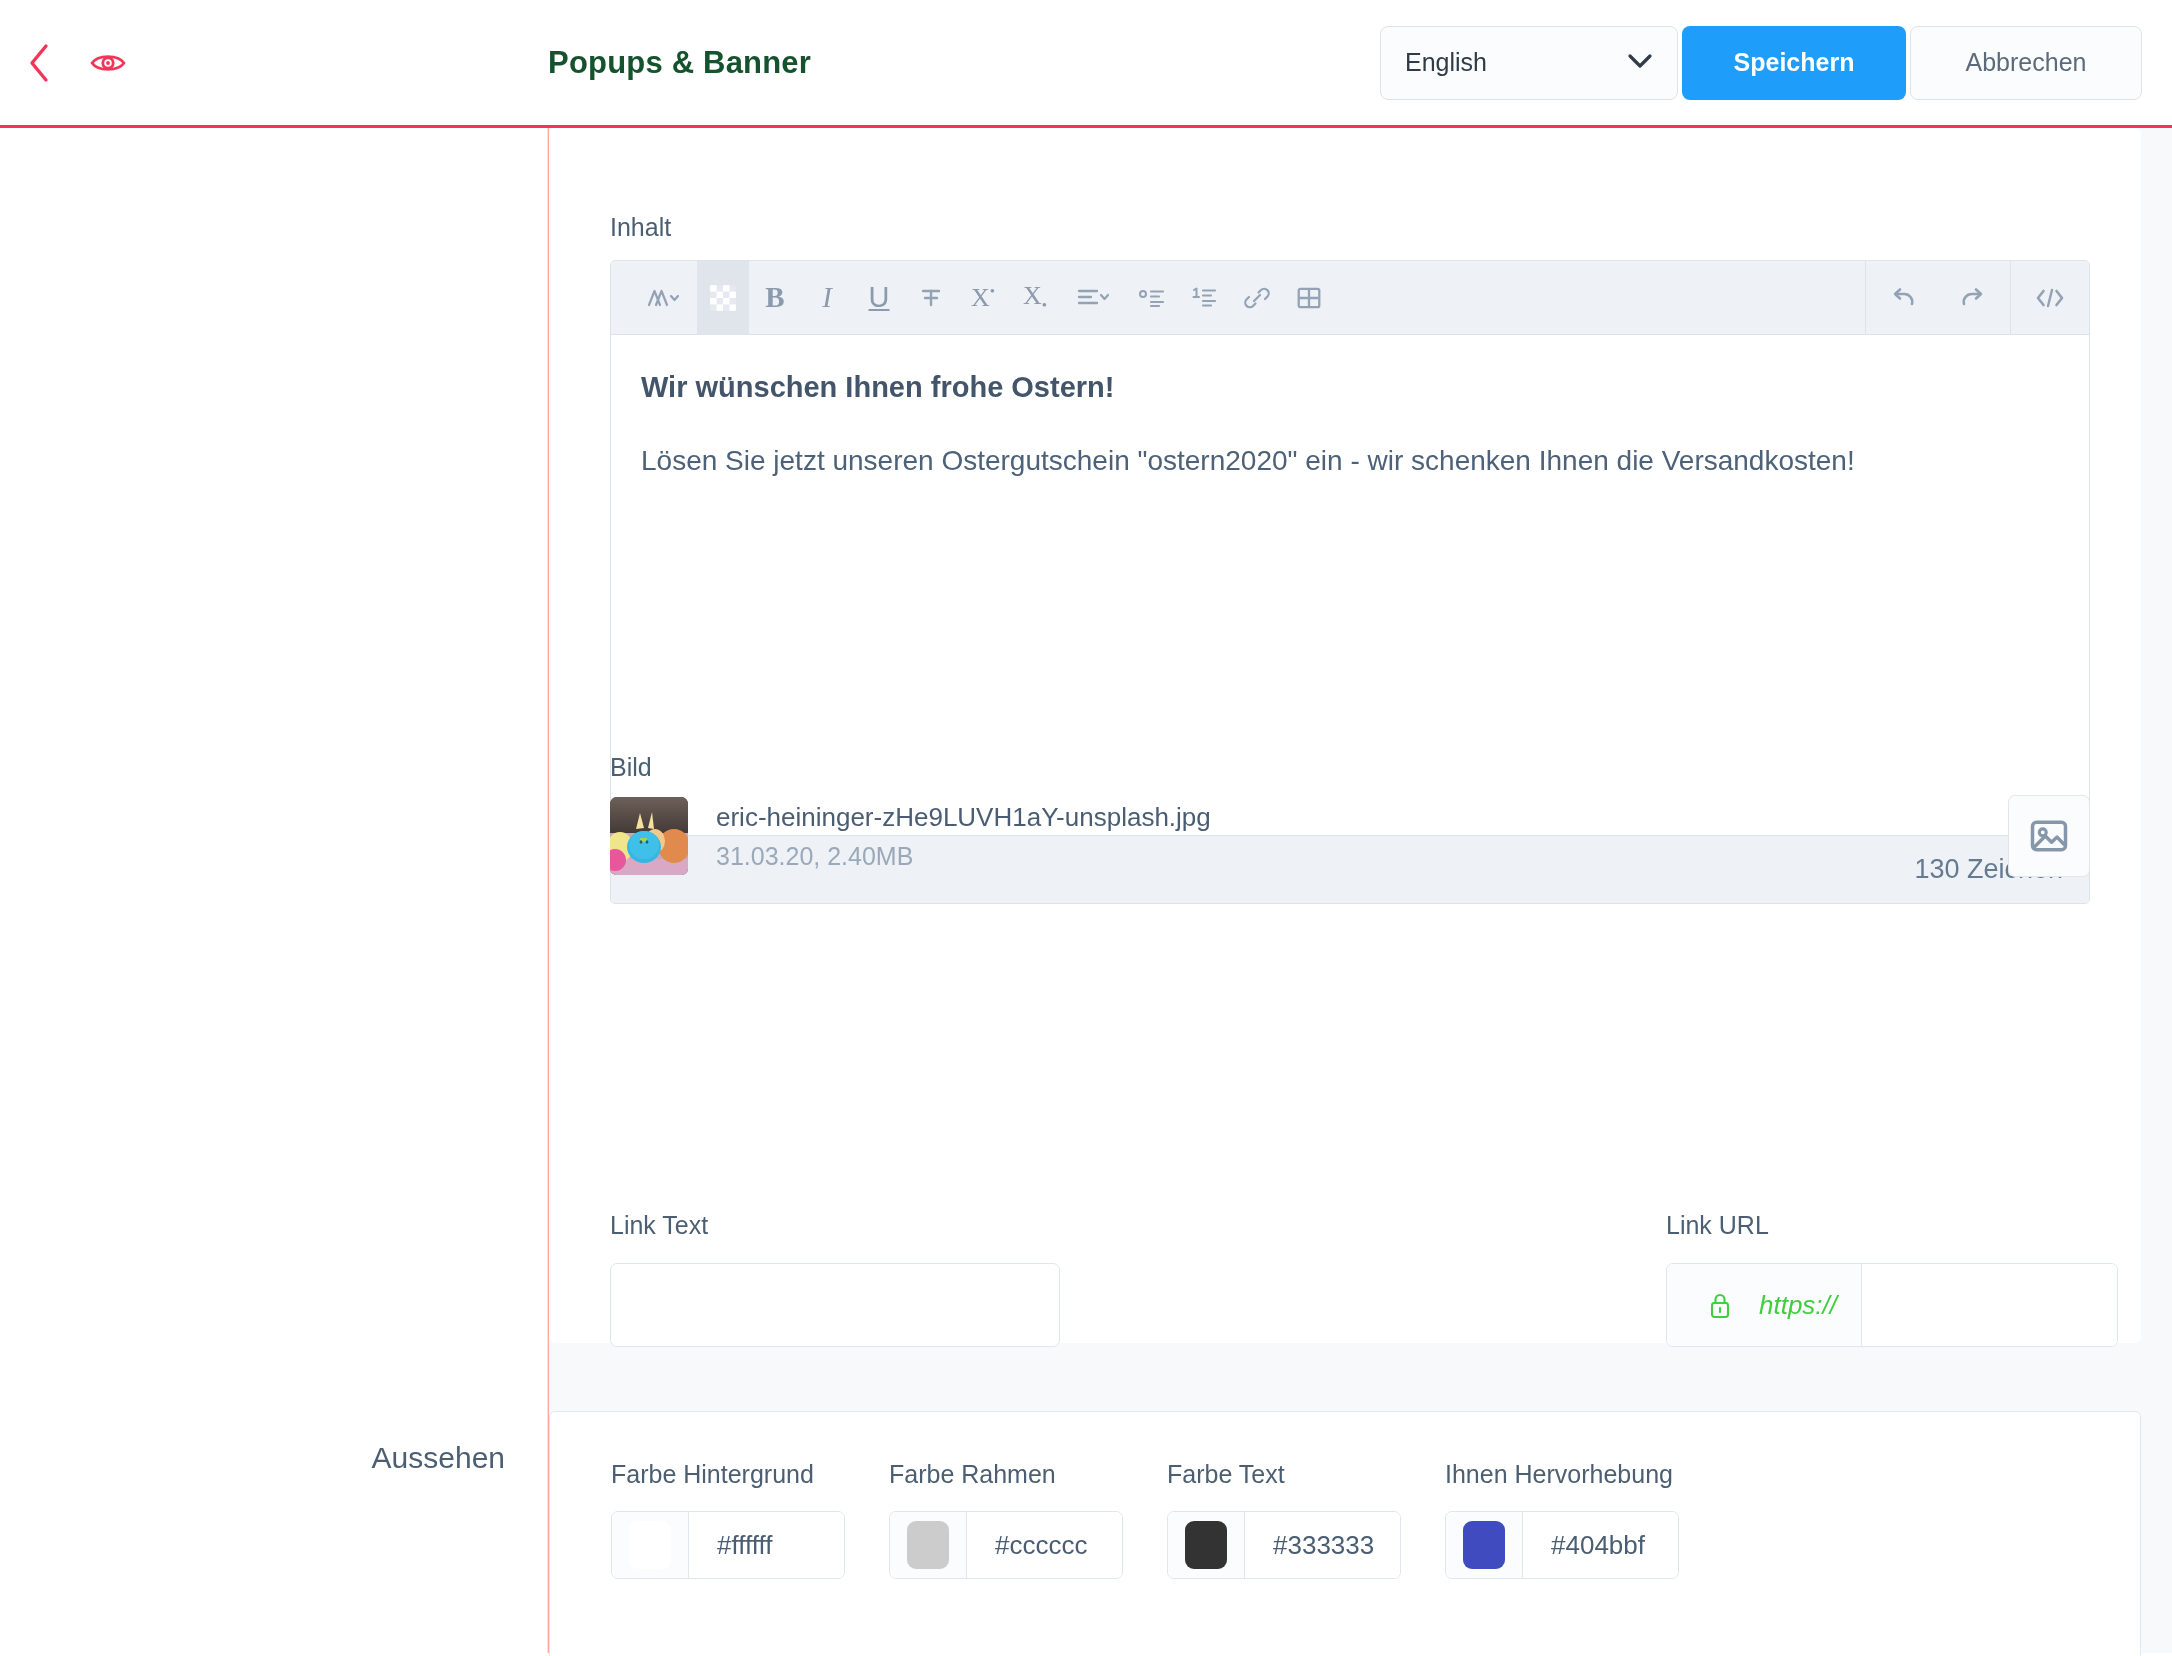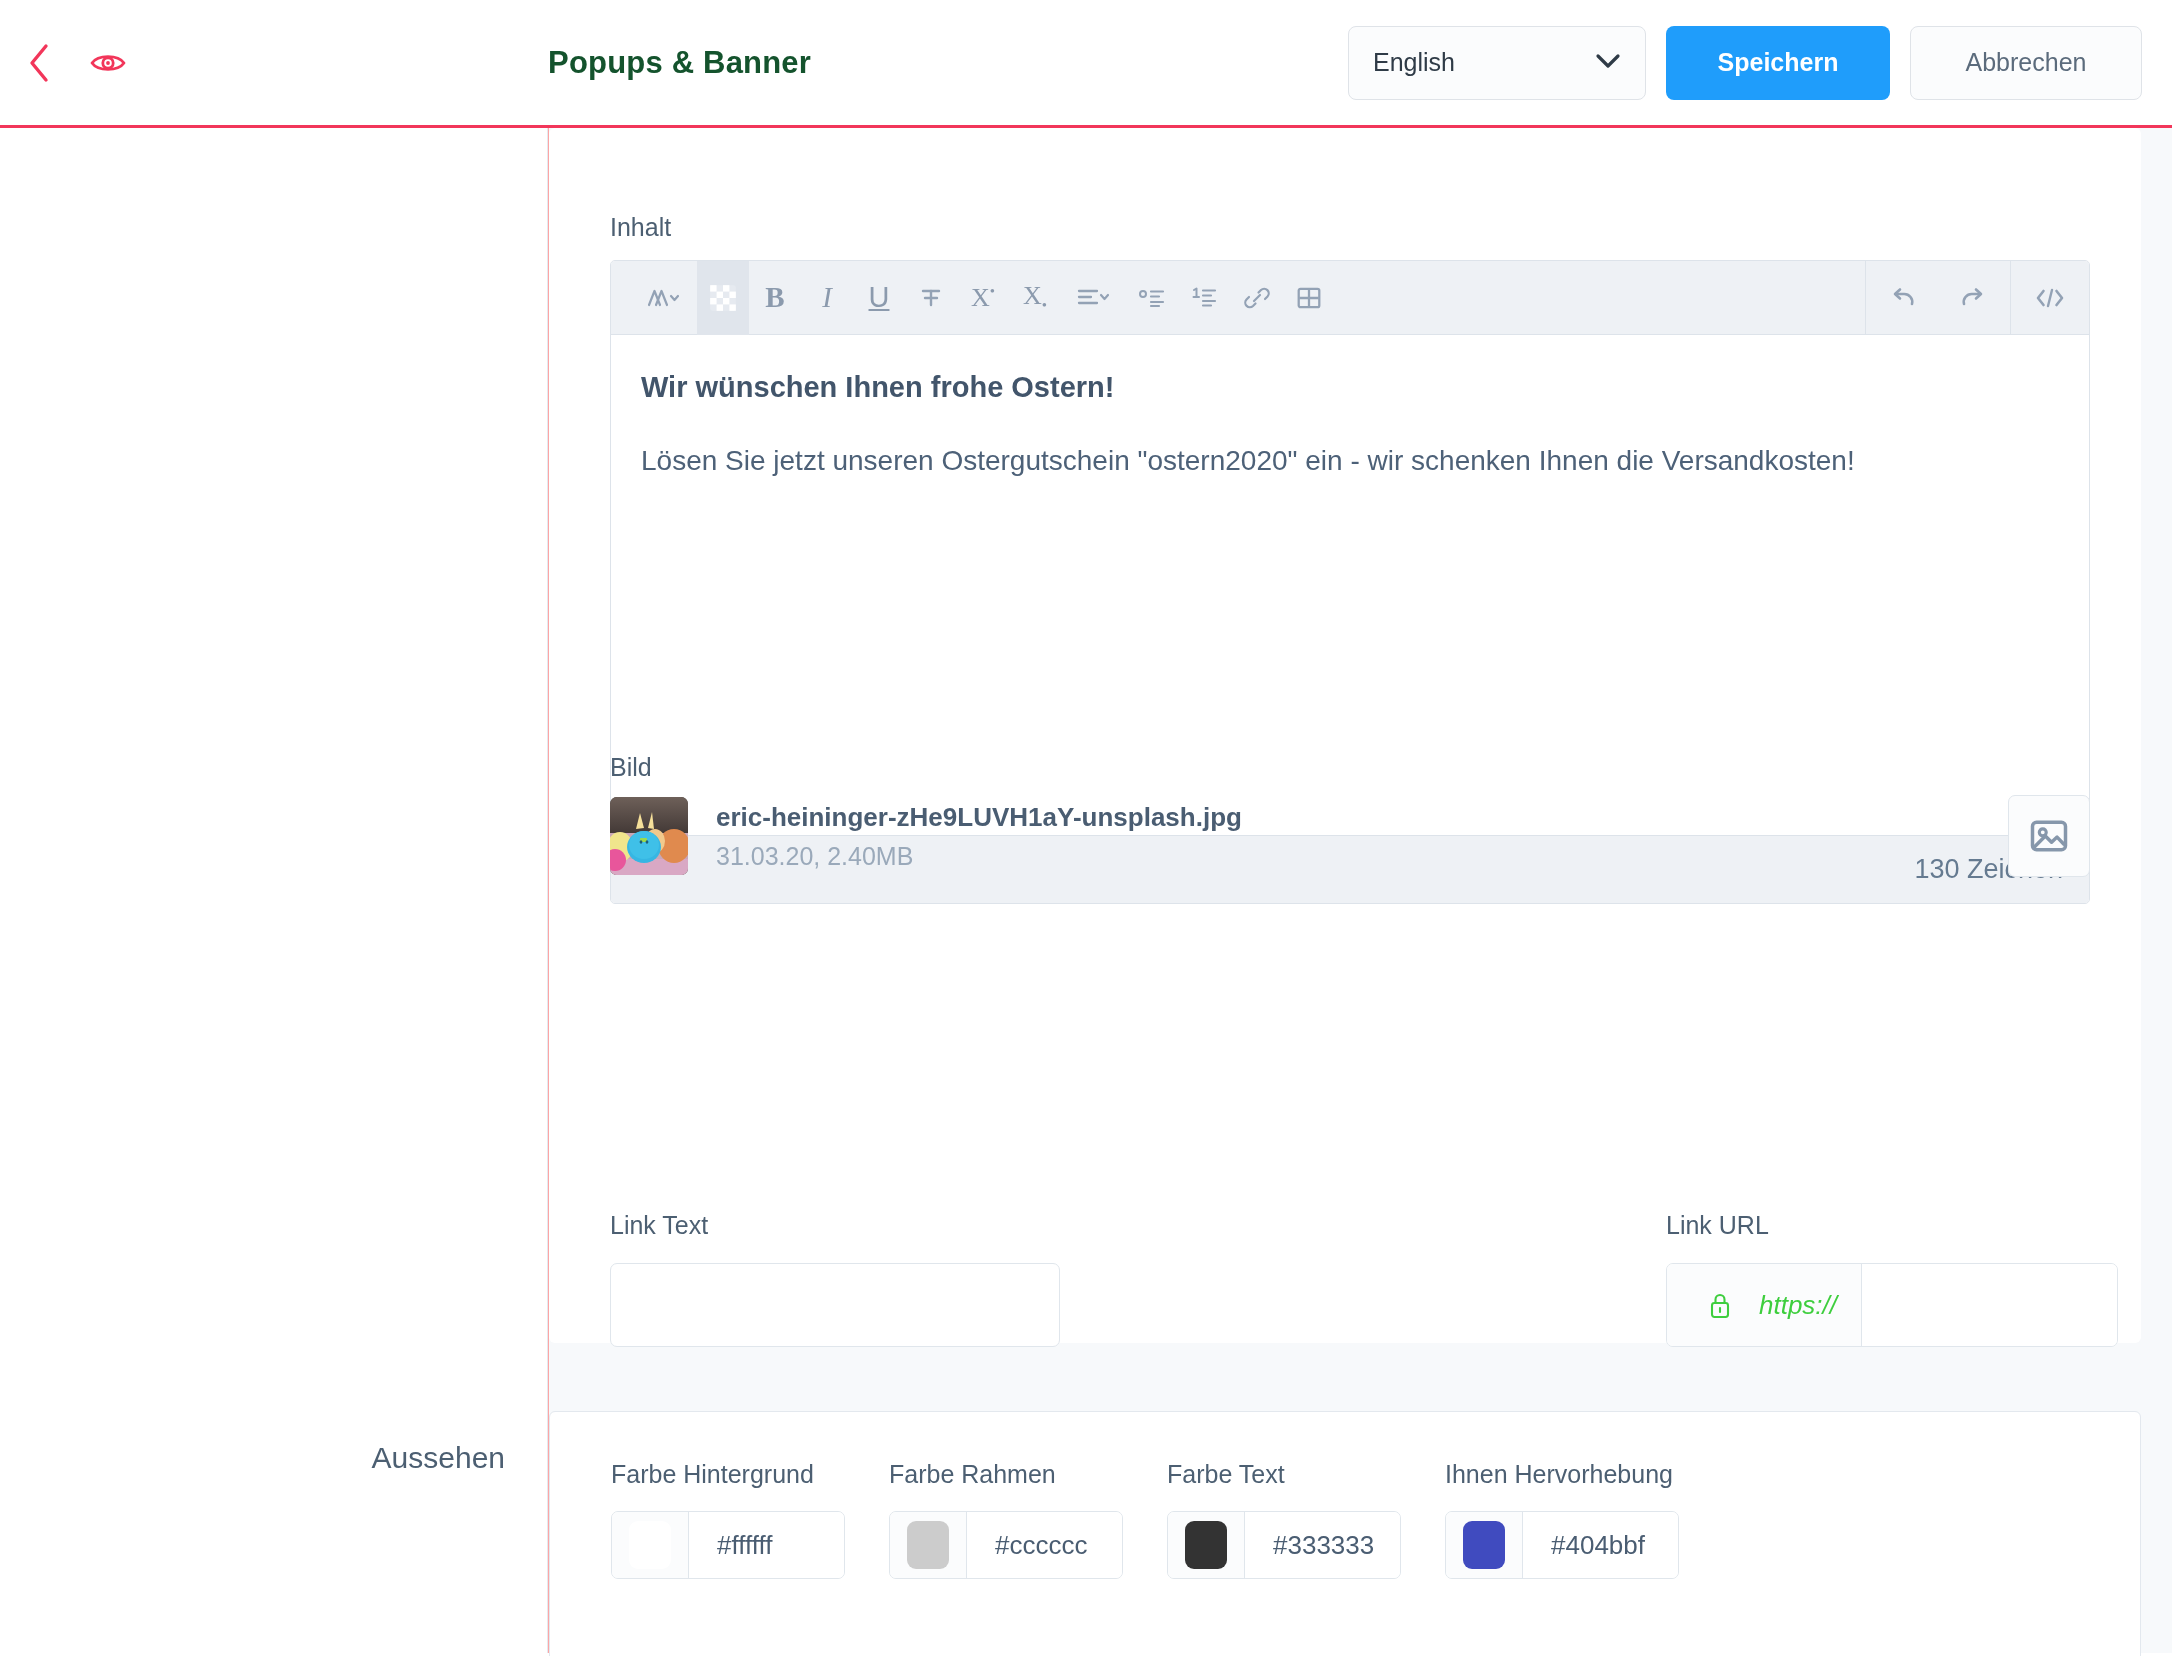--- a/index.html
+++ b/index.html
@@ -38,21 +38,21 @@
     font-size: 31px;
     font-weight: 600;
     color: #14532d;
     letter-spacing: .2px;
   }
 
   .topbar-right {
     margin-left: auto;
     display: flex;
     align-items: flex-end;
-    gap: 20px;
+    gap: 4px;
     padding-right: 2px;
   }
   .lang-select {
     width: 298px;
     height: 74px;
     border: 1px solid #dfe3e8;
     border-radius: 8px;
     background: #fbfcfd;
     display: flex;
     align-items: center;
@@ -213,21 +213,21 @@
   .thumb {
     width: 78px; height: 78px;
     border-radius: 7px;
     flex: 0 0 auto;
     overflow: hidden;
     position: relative;
     background: #3a3330;
   }
   .thumb svg { display:block; width:100%; height:100%; }
   .img-meta { margin-left: 28px; }
-  .img-name { font-size: 26px; color: #4a5d72; font-weight: bold; }
+  .img-name { font-size: 26px; color: #4a5d72; }
   .img-sub { font-size: 25px; color: #9aa9ba; margin-top: 9px; }
   .img-picker {
     margin-left: auto;
     width: 82px; height: 82px;
     background: #fbfcfd;
     border: 1px solid #e0e6ec;
     border-radius: 7px;
     display: flex; align-items: center; justify-content: center;
     cursor: pointer;
     color: #8architecture;

